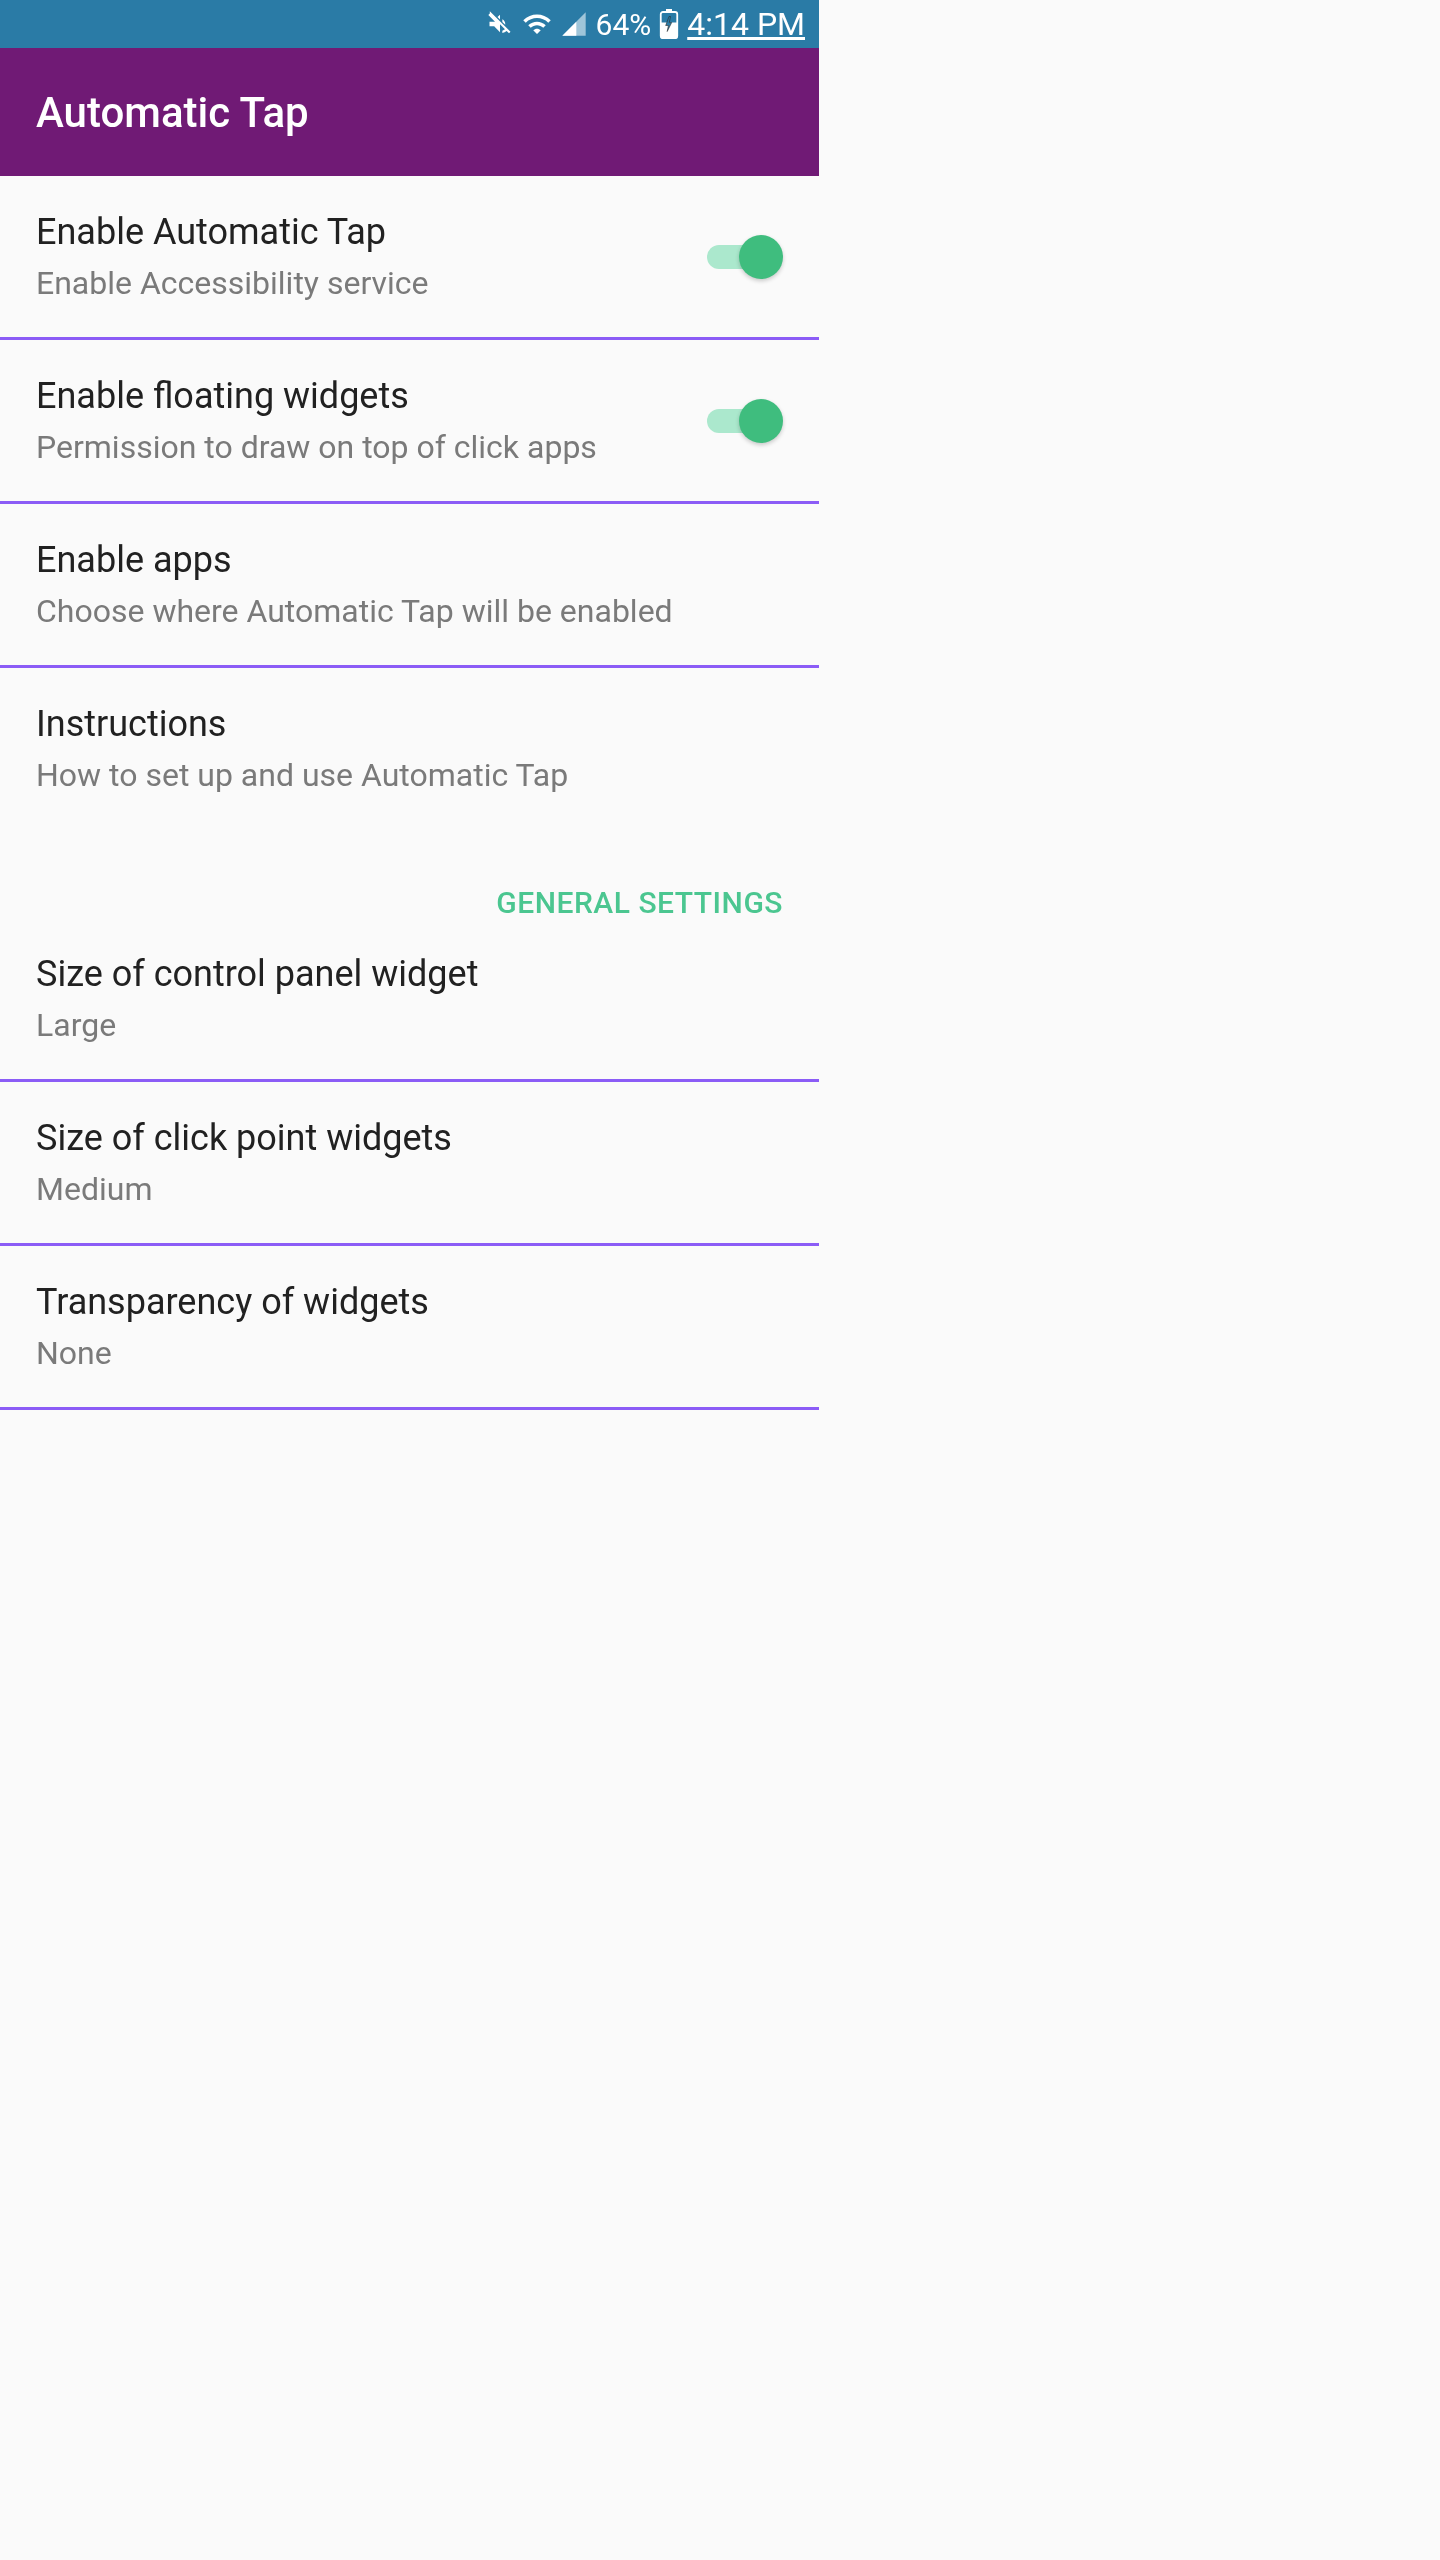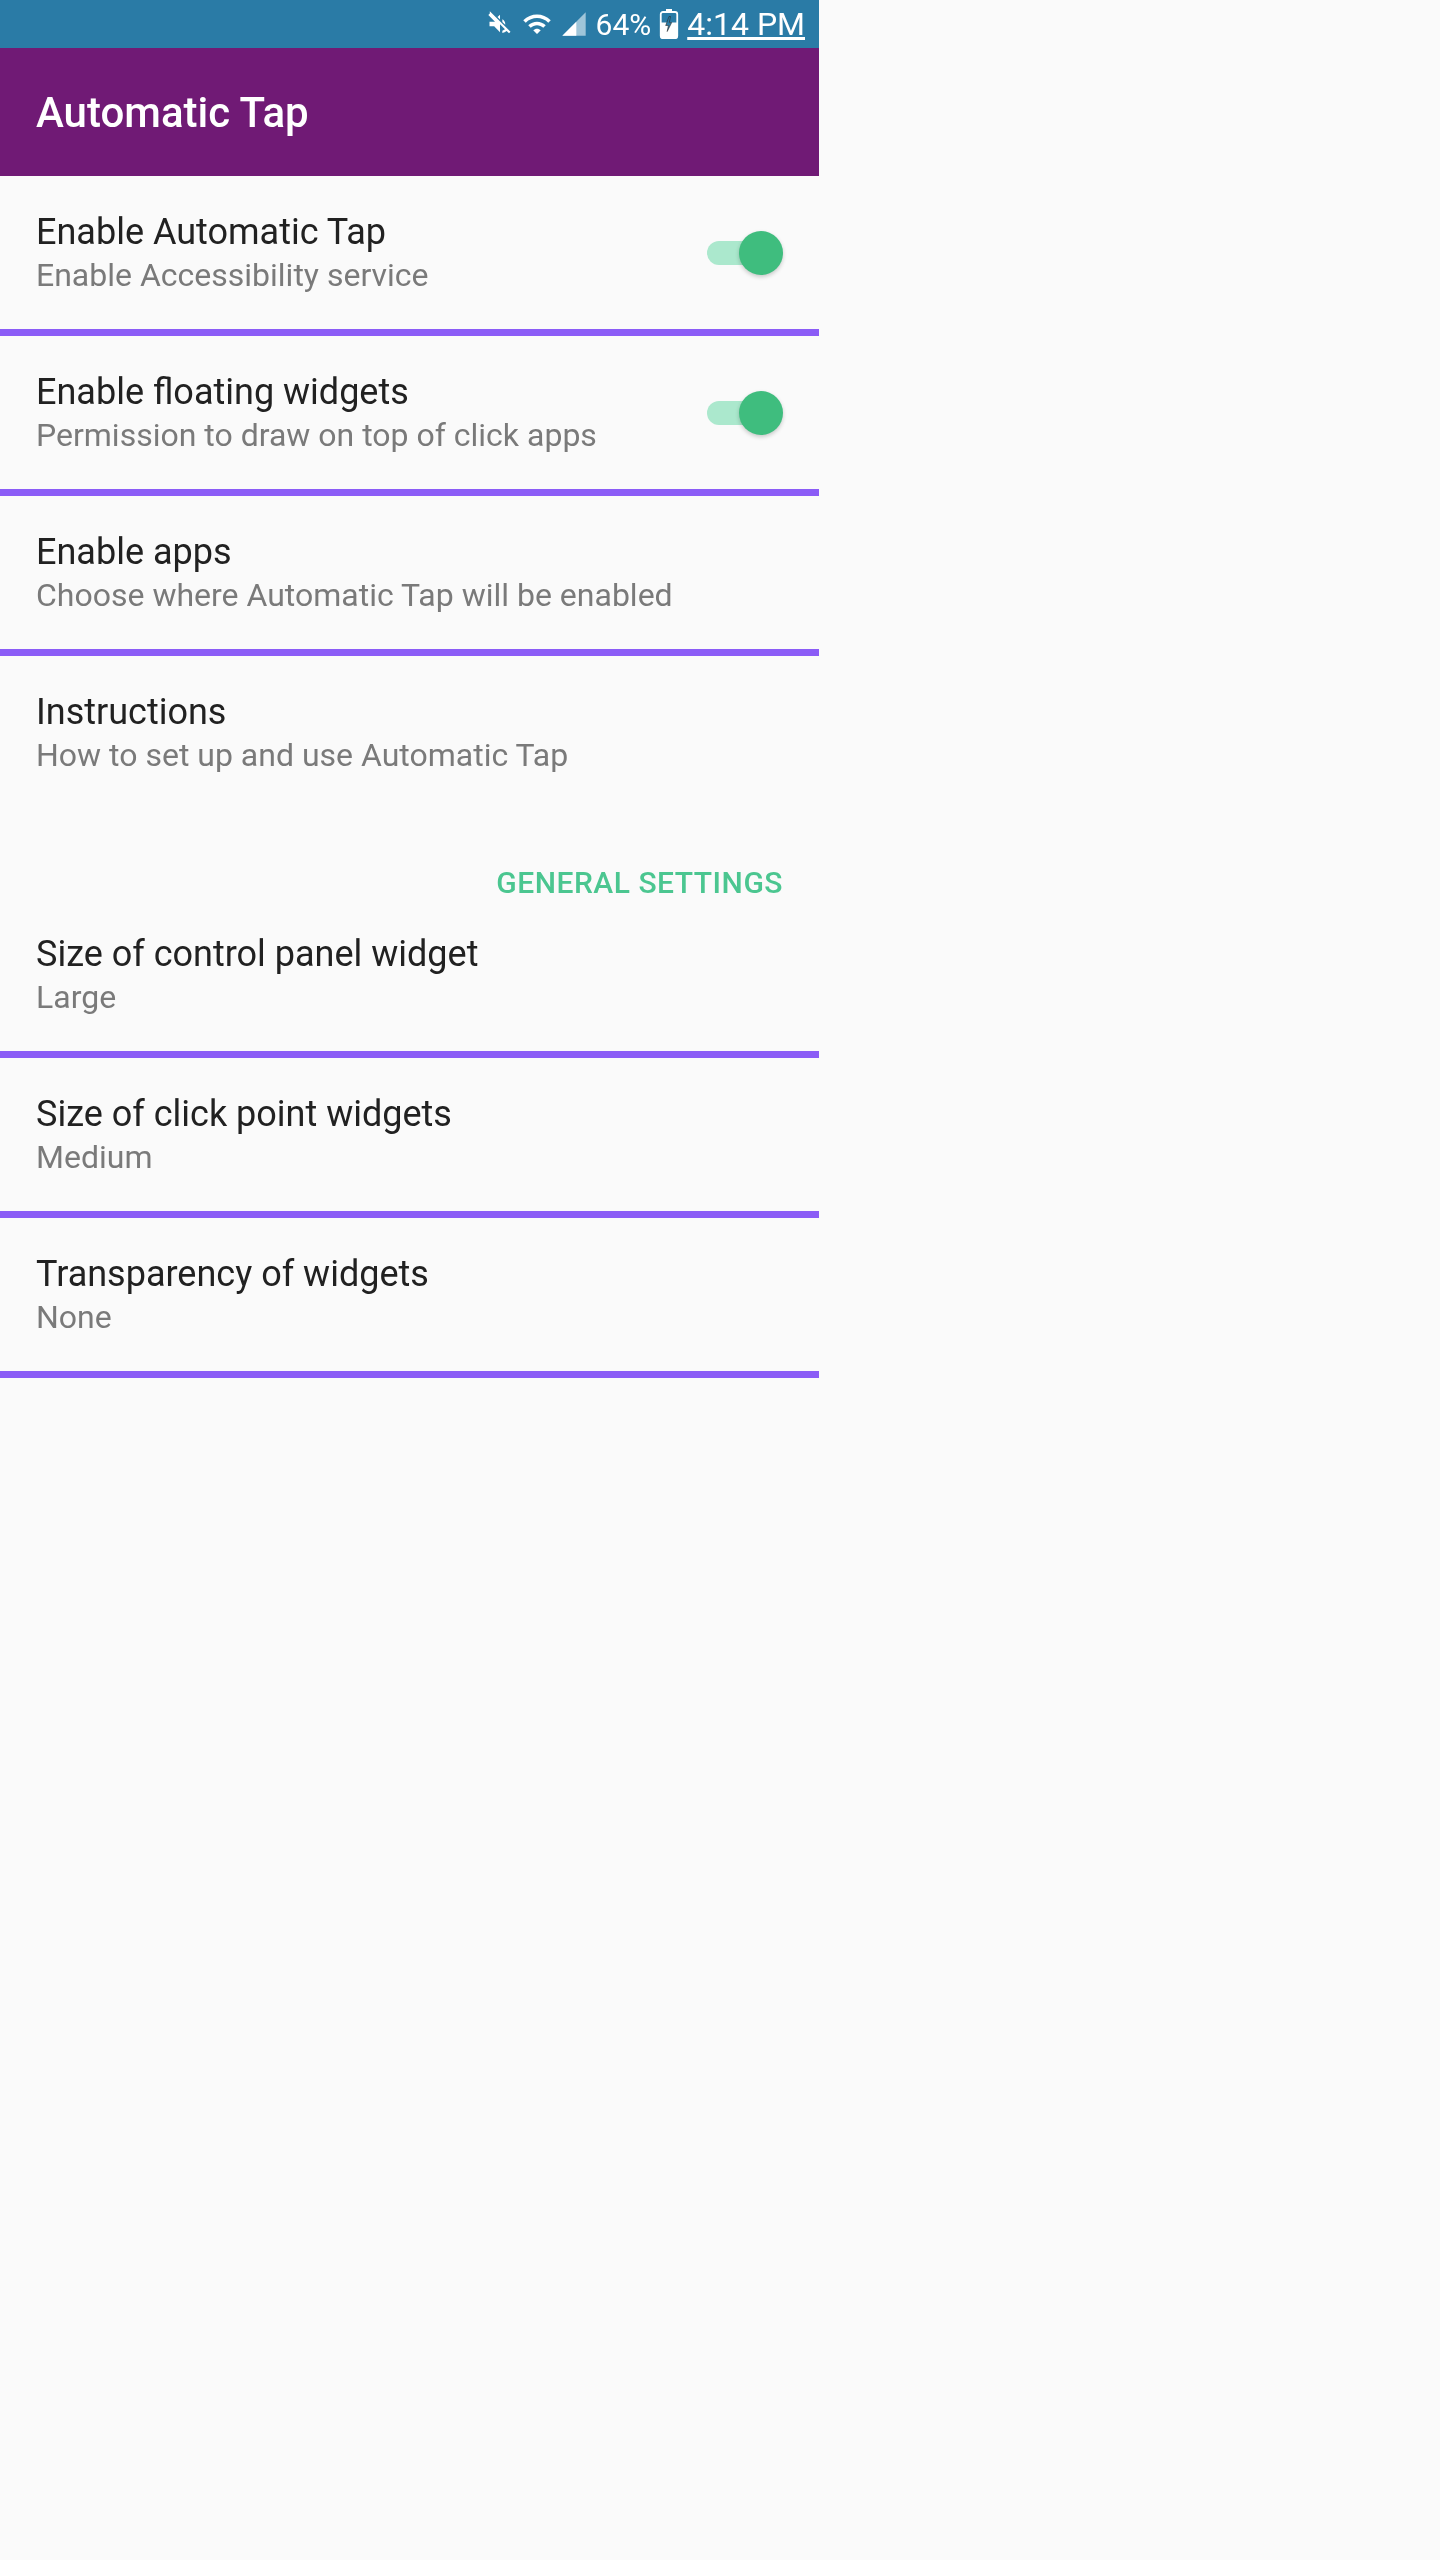--- a/index.html
+++ b/index.html
@@ -42,36 +42,37 @@
     font-size: 42px;
     font-weight: 500;
   }
   .content {
     background: #fafafa;
   }
   .row {
     display: flex;
     align-items: center;
     padding: 34px 36px 34px 36px;
-    border-bottom: 7px solid #8b5cf6;
+    border-bottom: 3px solid #8b5cf6;
   }
   .row .texts {
     flex: 1;
     min-width: 0;
   }
   .row .title {
     color: #212121;
     font-size: 36px;
     font-weight: 400;
     line-height: 1.25;
   }
   .row .subtitle {
     color: #7a7a7a;
     font-size: 32px;
     font-weight: 400;
+    margin-top: 8px;
     line-height: 1.25;
   }
   .switch {
     position: relative;
     width: 76px;
     height: 44px;
     flex-shrink: 0;
   }
   .switch .track {
     position: absolute;

